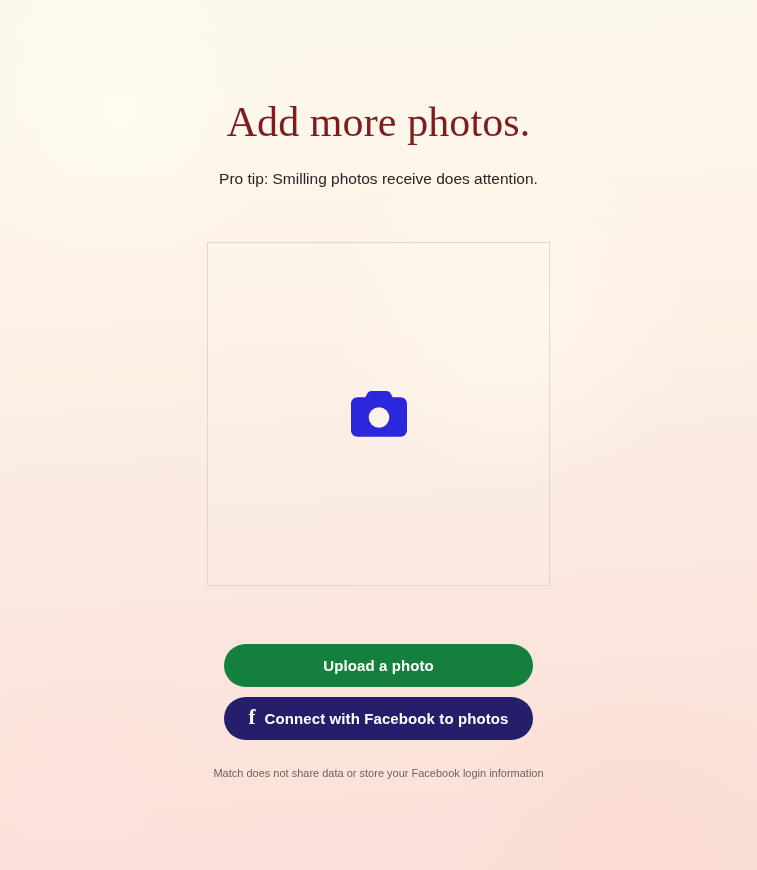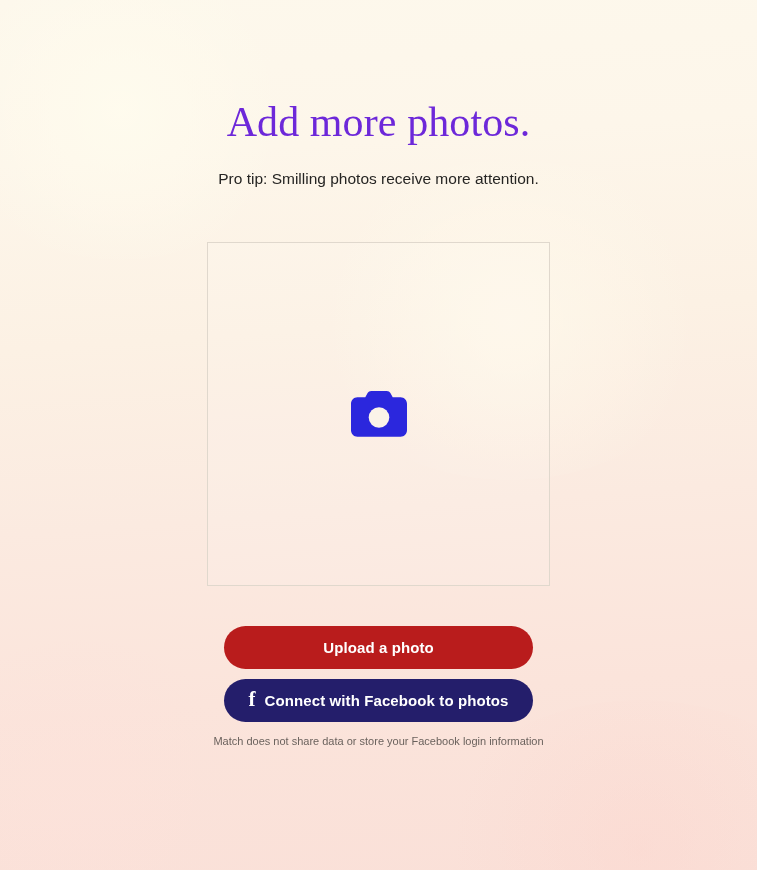--- a/index.html
+++ b/index.html
@@ -60,21 +60,21 @@
     align-items: center;
   }
 
   .headline {
     margin-top: 99px;
     font-family: "Liberation Serif", "DejaVu Serif", serif;
     font-size: 42px;
     line-height: 1.1;
     font-weight: 400;
     letter-spacing: .1px;
-    color: #6d28d9;
+    color: #7f1d1d;
     text-align: center;
   }
 
   .subhead {
     margin-top: 24px;
     font-size: 15.5px;
     line-height: 1.35;
     font-weight: 400;
     color: #262523;
     text-align: center;
@@ -118,55 +118,55 @@
     color: #ffffff;
     cursor: pointer;
     display: flex;
     align-items: center;
     justify-content: center;
     gap: 9px;
     width: 100%;
     padding: 0;
   }
 
-  .btn-upload { background: #b91c1c; }
+  .btn-upload { background: #15803d; margin-top: 18px; }
   .btn-facebook { background: #241e6b; }
 
   .fb-glyph {
     font-family: "Liberation Serif", "DejaVu Serif", serif;
     font-size: 21px;
     font-weight: 700;
     line-height: 1;
     color: #ffffff;
     position: relative;
     top: -1px;
   }
 
   .disclaimer {
-    margin-top: 12px;
+    margin-top: 26px;
     font-size: 11px;
     line-height: 1.3;
     color: #4a4541;
     text-align: center;
     opacity: .82;
   }
 </style>
 </head>
 <body>
 
 <div class="bg-bloom bloom-a"></div>
 <div class="bg-bloom bloom-b"></div>
 <div class="bg-bloom bloom-c"></div>
 <div class="bg-bloom bloom-d"></div>
 
 <div class="page">
 
   <h1 class="headline">Add more photos.</h1>
 
-  <p class="subhead">Pro tip: Smilling photos receive more attention.</p>
+  <p class="subhead">Pro tip: Smilling photos receive does attention.</p>
 
   <div class="upload-box">
     <span>
       <svg class="camera-icon" viewBox="0 0 56 47" xmlns="http://www.w3.org/2000/svg" aria-hidden="true">
         <path fill="#2b27dd" d="M20.2 0h15.6c1.5 0 2.9.8 3.6 2.1l2.3 4.1h7.9C53.1 6.2 56 9.1 56 12.7v26.6c0 3.6-2.9 6.5-6.4 6.5H6.4C2.9 45.8 0 42.9 0 39.3V12.7c0-3.6 2.9-6.5 6.4-6.5h7.9l2.3-4.1C17.3.8 18.7 0 20.2 0z"></path>
         <circle cx="28" cy="26.5" r="10.3" fill="#fbf3e8"></circle>
       </svg>
     </span>
   </div>
 

